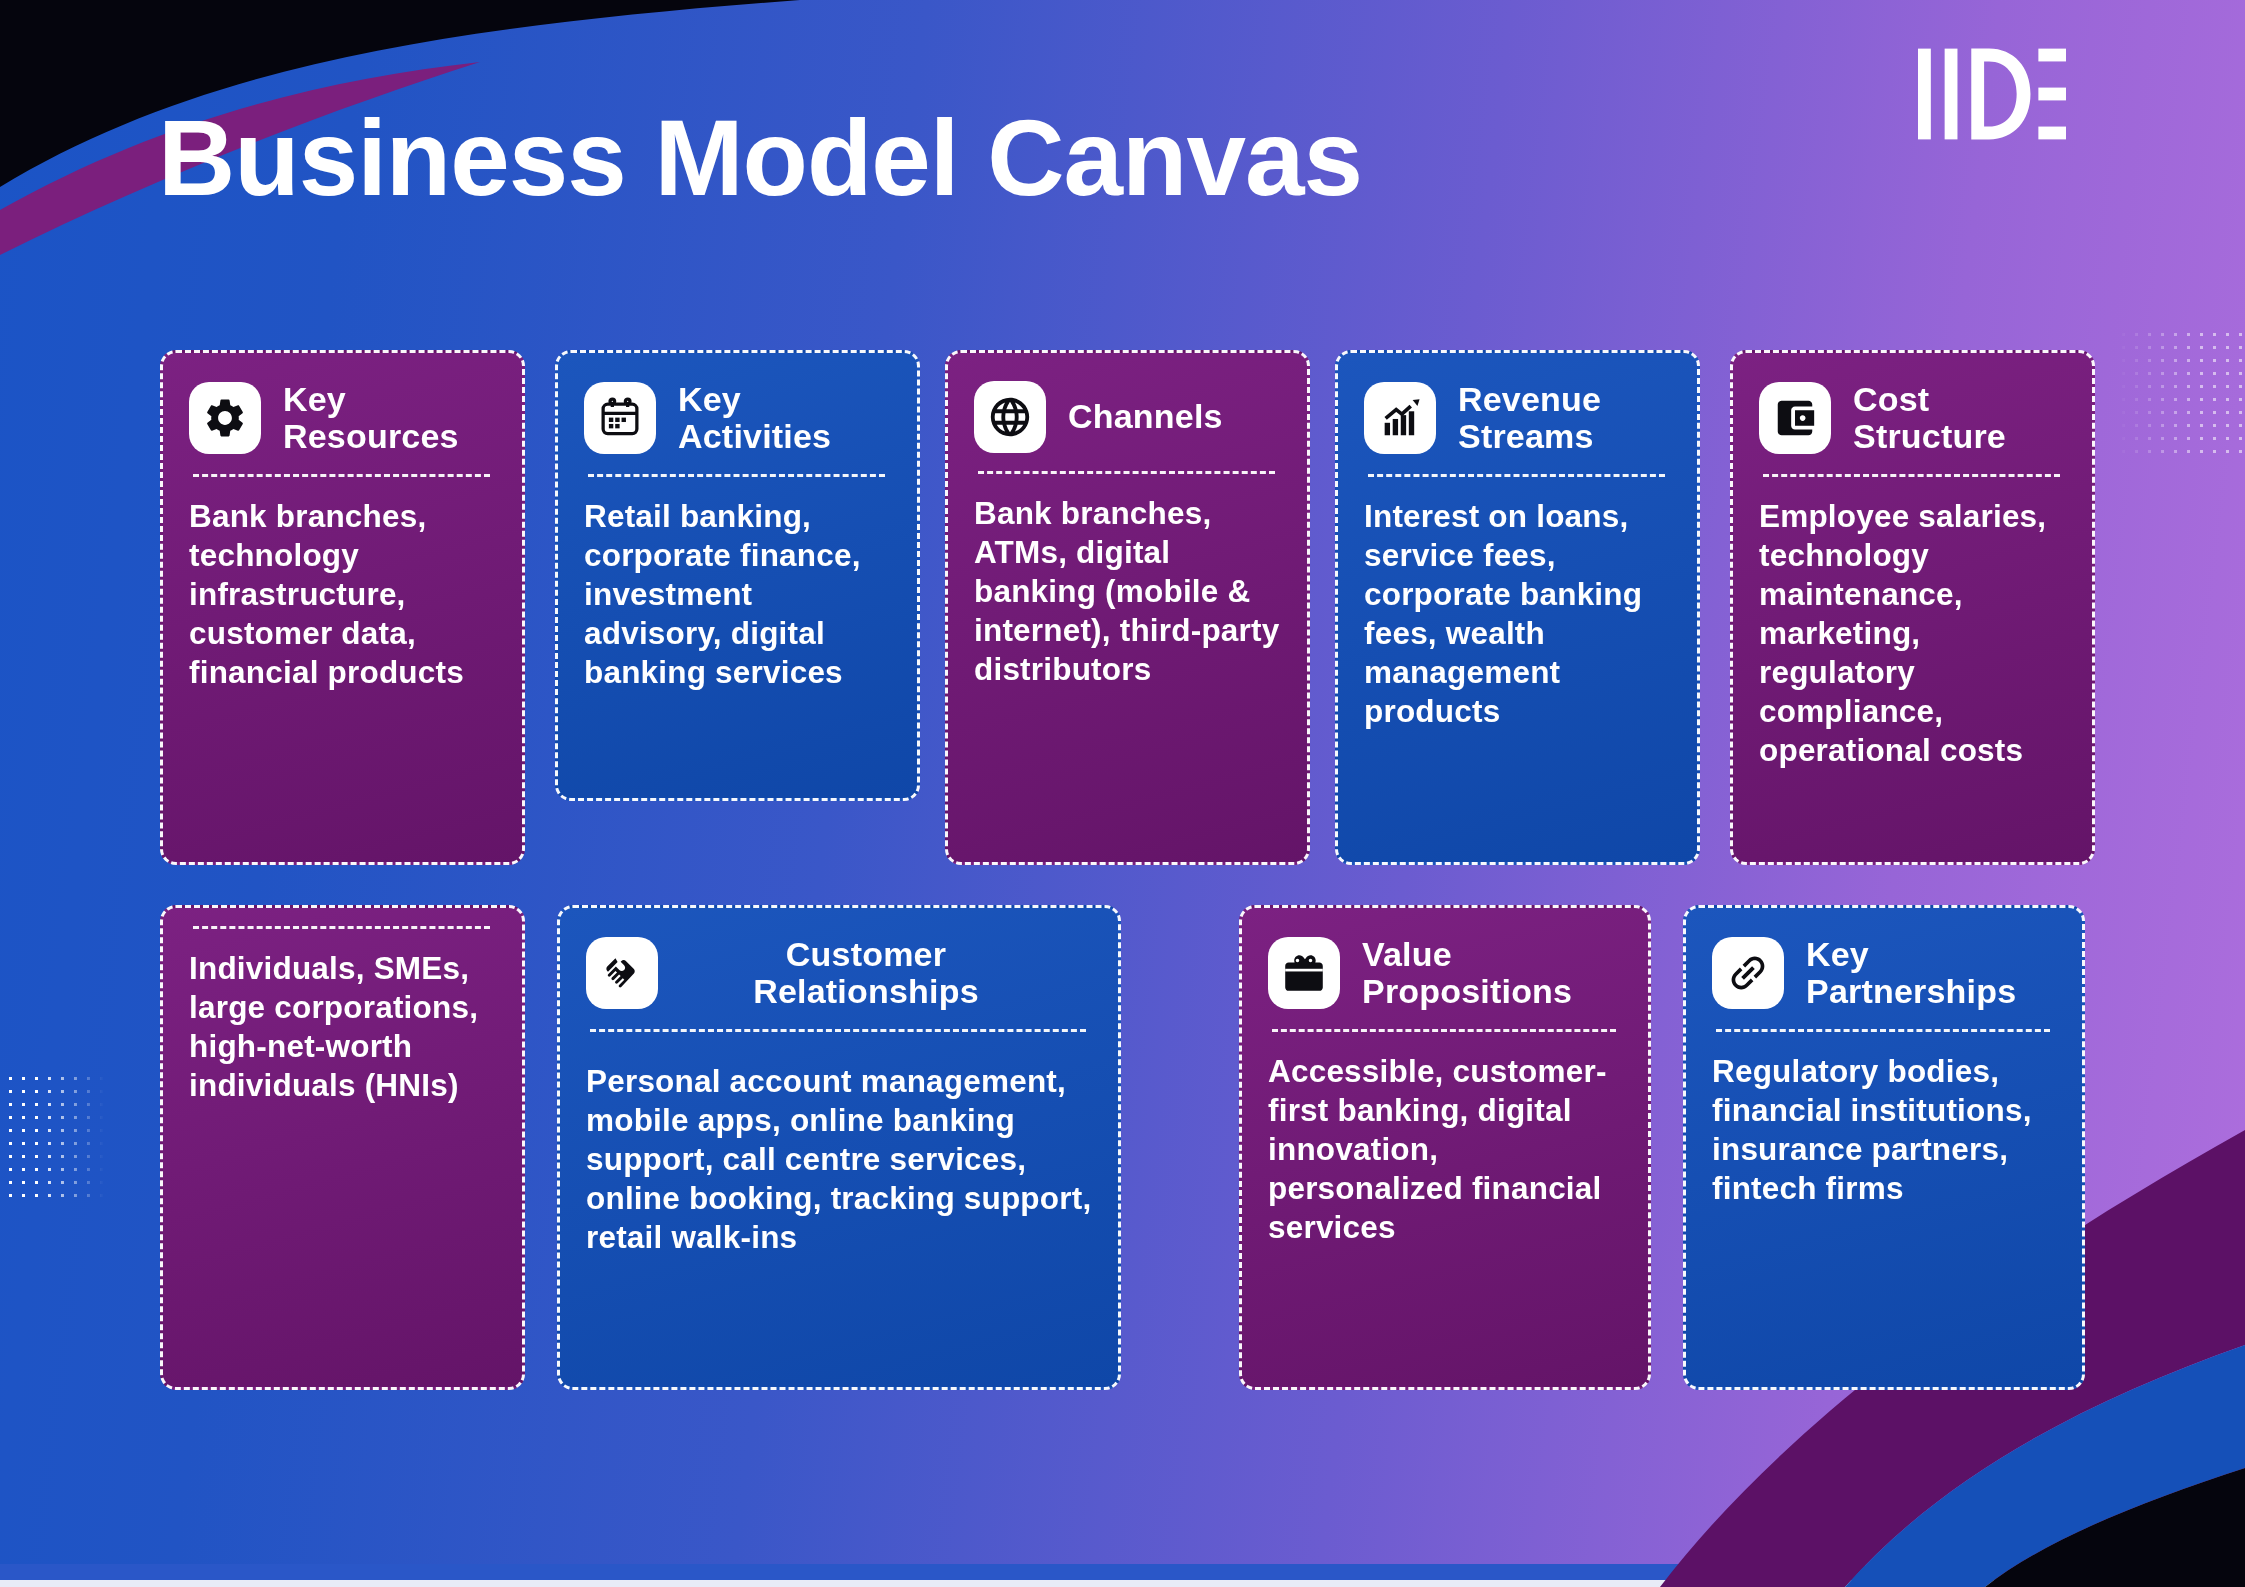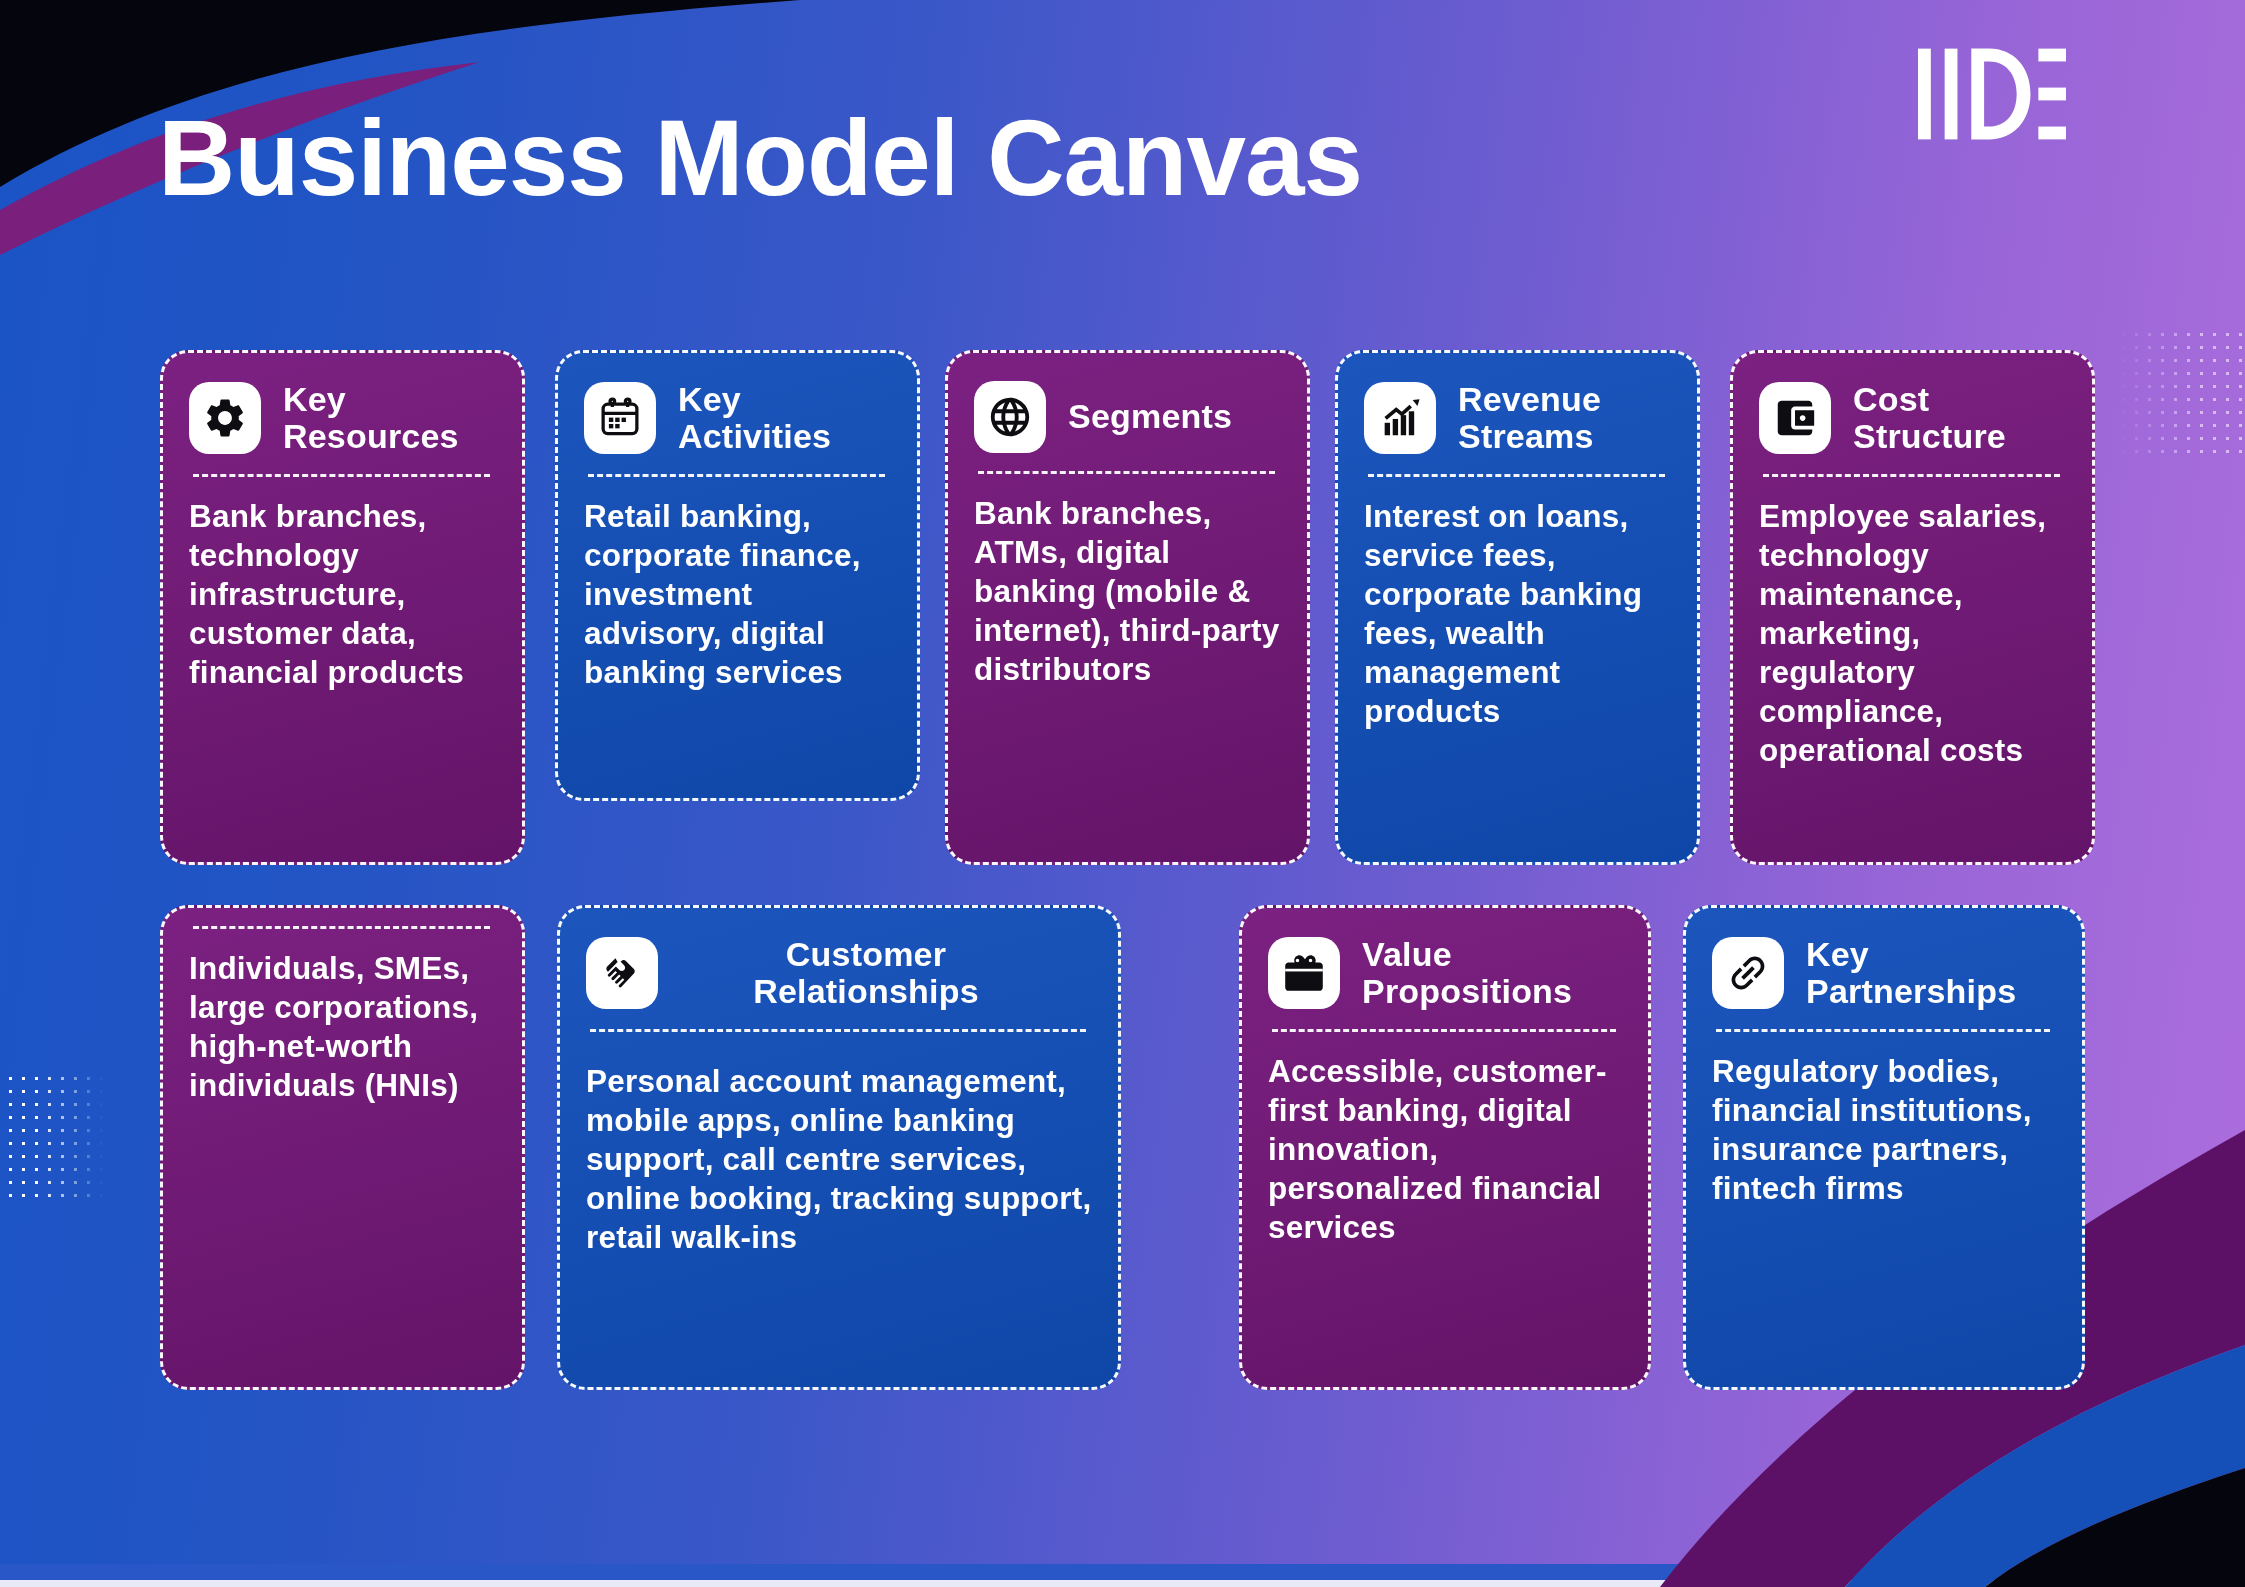--- a/index.html
+++ b/index.html
@@ -19,21 +19,21 @@
   .page-title{
     position:absolute;left:158px;top:96px;z-index:2;margin:0;
     color:#ffffff;font-size:107px;font-weight:700;letter-spacing:-1px;
   }
   .logo{position:absolute;left:1918px;top:48px;z-index:2;}
   .sr{position:absolute;width:1px;height:1px;overflow:hidden;clip:rect(0 0 0 0);}
 
   .card{
     position:absolute;z-index:2;box-sizing:border-box;
     border:3px dashed rgba(255,255,255,.97);
-    border-radius:28px;color:#fff;
+    border-radius:16px;color:#fff;
   }
   .card.purple{background:linear-gradient(165deg,#7c2182 0%,#641468 100%);}
   .card.blue{background:linear-gradient(165deg,#1c56bd 0%,#0f47a8 100%);}
   .card-head{display:flex;align-items:center;gap:22px;padding:28px 26px 0 26px;}
   .icon-box{
     flex:0 0 auto;width:72px;height:72px;background:#ffffff;border-radius:20px;
     display:flex;align-items:center;justify-content:center;
   }
   .icon-box svg{width:46px;height:46px;display:block;}
   .card-title{margin:0;font-size:34px;line-height:1.1;font-weight:700;letter-spacing:.2px;}
@@ -115,21 +115,21 @@
     <p class="card-body">Retail banking, corporate finance, investment advisory, digital banking services</p>
   </section>
 
   <section class="card purple" style="left:945px;top:350px;width:365px;height:515px;">
     <div class="card-head">
       <span class="icon-box">
         <svg viewBox="0 0 24 24">
             <path fill="#0d0d12" d="M11.99 2C6.47 2 2 6.48 2 12s4.47 10 9.99 10C17.52 22 22 17.52 22 12S17.52 2 11.99 2zm6.93 6h-2.95c-.32-1.25-.78-2.45-1.38-3.56 1.84.63 3.37 1.91 4.33 3.56zM12 4.04c.83 1.2 1.48 2.53 1.91 3.96h-3.82c.43-1.43 1.08-2.76 1.91-3.96zM4.26 14C4.1 13.36 4 12.69 4 12s.1-1.36.26-2h3.38c-.08.66-.14 1.32-.14 2 0 .68.06 1.34.14 2H4.26zm.82 2h2.95c.32 1.25.78 2.45 1.38 3.56-1.84-.63-3.37-1.9-4.33-3.56zm2.95-8H5.08c.96-1.66 2.49-2.93 4.33-3.56C8.81 5.55 8.35 6.75 8.03 8zM12 19.96c-.83-1.2-1.48-2.53-1.91-3.96h3.82c-.43 1.43-1.08 2.76-1.91 3.96zM14.34 14H9.66c-.09-.66-.16-1.32-.16-2 0-.68.07-1.35.16-2h4.68c.09.65.16 1.32.16 2 0 .68-.07 1.34-.16 2zm.25 5.56c.6-1.11 1.06-2.31 1.38-3.56h2.95c-.96 1.65-2.49 2.93-4.33 3.56zM16.36 14c.08-.66.14-1.32.14-2 0-.68-.06-1.34-.14-2h3.38c.16.64.26 1.31.26 2s-.1 1.36-.26 2h-3.38z"></path>
           </svg>
       </span>
-      <h2 class="card-title">Segments</h2>
+      <h2 class="card-title">Channels</h2>
     </div>
     <div class="sep"></div>
     <p class="card-body">Bank branches, ATMs, digital banking (mobile &amp; internet), third-party distributors</p>
   </section>
 
   <section class="card blue" style="left:1335px;top:350px;width:365px;height:515px;">
     <div class="card-head">
       <span class="icon-box">
         <svg viewBox="0 0 24 24">
           <g fill="#0d0d12">

